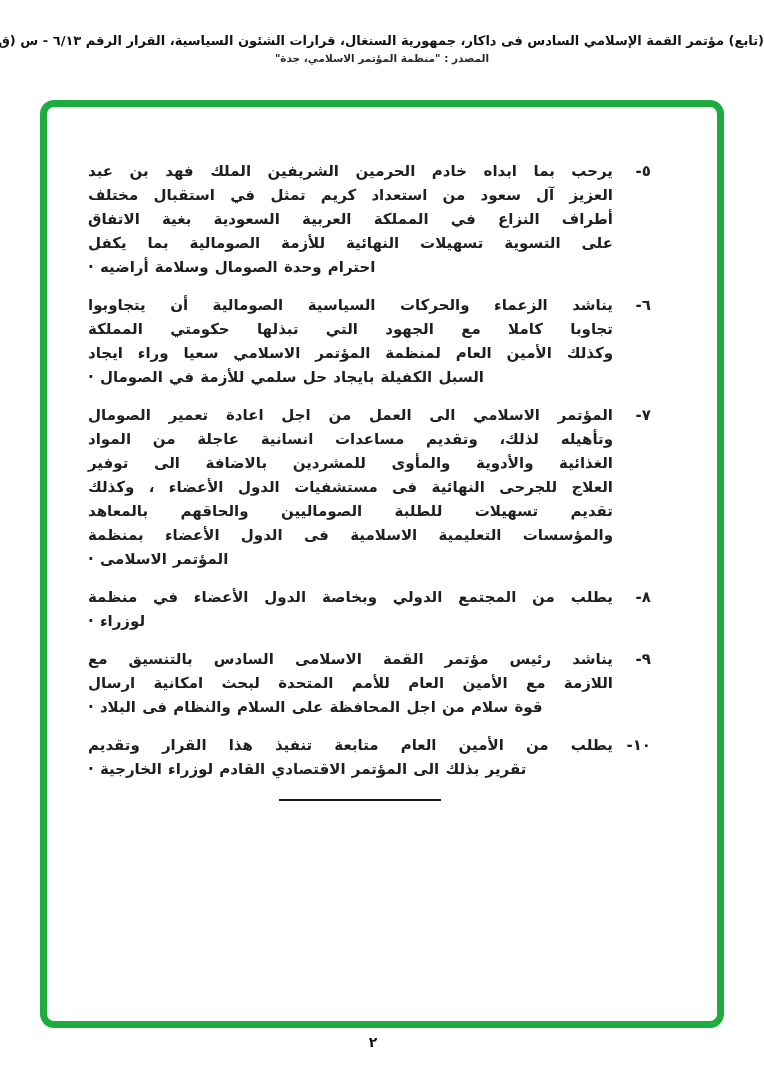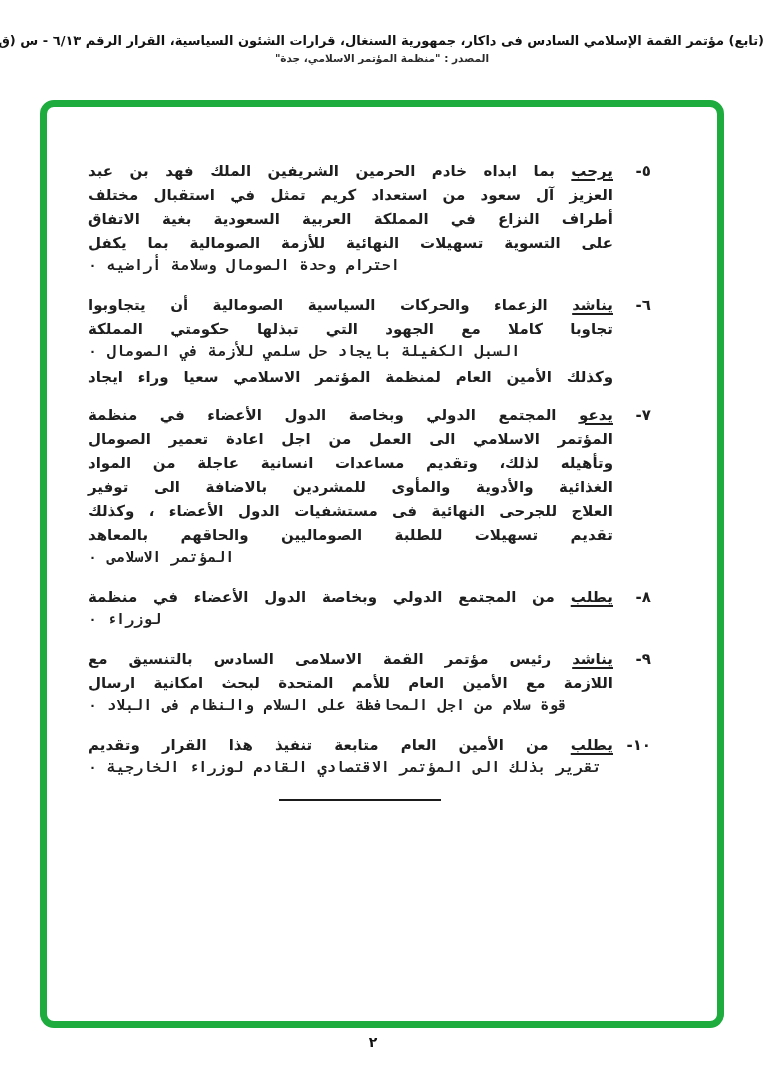--- a/index.html
+++ b/index.html
@@ -48,23 +48,22 @@
     font-weight: bold;
     line-height: 24px;
   }
   .num  { flex: none; width: 30px; white-space: nowrap; }
   .body { flex: 1; min-width: 0; }
   .jline {
     text-align: justify;
     text-align-last: justify;
     word-spacing: 1px;
   }
-  .jline.last { text-align-last: left; font-family: Liberation Mono, monospace; }
+  .jline.last { text-align-last: left; }
   .lead {
-    text-decoration: underline;
     text-underline-offset: 3px;
     text-decoration-thickness: 1.5px;
   }
   .sep {
     width: 162px; height: 2px;
     background: #1b1b1b;
     margin: 18px 210px 0 auto;
   }
   .pagenum {
     position: absolute;
@@ -94,33 +93,33 @@
           <div class="jline">أطراف النزاع في المملكة العربية السعودية بغية الاتفاق</div>
           <div class="jline">على التسوية تسهيلات النهائية للأزمة الصومالية بما يكفل</div>
           <div class="jline last">احترام وحدة الصومال وسلامة أراضيه ·</div>
         </div>
       </div>
       <div class="item">
         <div class="num">٦-</div>
         <div class="body">
           <div class="jline"><span class="lead">يناشد</span> الزعماء والحركات السياسية الصومالية أن يتجاوبوا</div>
           <div class="jline">تجاوبا كاملا مع الجهود التي تبذلها حكومتي المملكة</div>
+          <div class="jline">وكذلك الأمين العام لمنظمة المؤتمر الاسلامي سعيا وراء ايجاد</div>
           <div class="jline last">السبل الكفيلة بايجاد حل سلمي للأزمة في الصومال ·</div>
-          <div class="jline">وكذلك الأمين العام لمنظمة المؤتمر الاسلامي سعيا وراء ايجاد</div>
         </div>
       </div>
       <div class="item">
         <div class="num">٧-</div>
         <div class="body">
-          <div class="jline"><span class="lead">يدعو</span> المجتمع الدولي وبخاصة الدول الأعضاء في منظمة</div>
           <div class="jline">المؤتمر الاسلامي الى العمل من اجل اعادة تعمير الصومال</div>
           <div class="jline">وتأهيله لذلك، وتقديم مساعدات انسانية عاجلة من المواد</div>
           <div class="jline">الغذائية والأدوية والمأوى للمشردين بالاضافة الى توفير</div>
           <div class="jline">العلاج للجرحى النهائية فى مستشفيات الدول الأعضاء ، وكذلك</div>
           <div class="jline">تقديم تسهيلات للطلبة الصوماليين والحاقهم بالمعاهد</div>
+          <div class="jline">والمؤسسات التعليمية الاسلامية فى الدول الأعضاء بمنظمة</div>
           <div class="jline last">المؤتمر الاسلامى ·</div>
         </div>
       </div>
       <div class="item">
         <div class="num">٨-</div>
         <div class="body">
           <div class="jline"><span class="lead">يطلب</span> من المجتمع الدولي وبخاصة الدول الأعضاء في منظمة</div>
           <div class="jline last">لوزراء ·</div>
         </div>
       </div>

